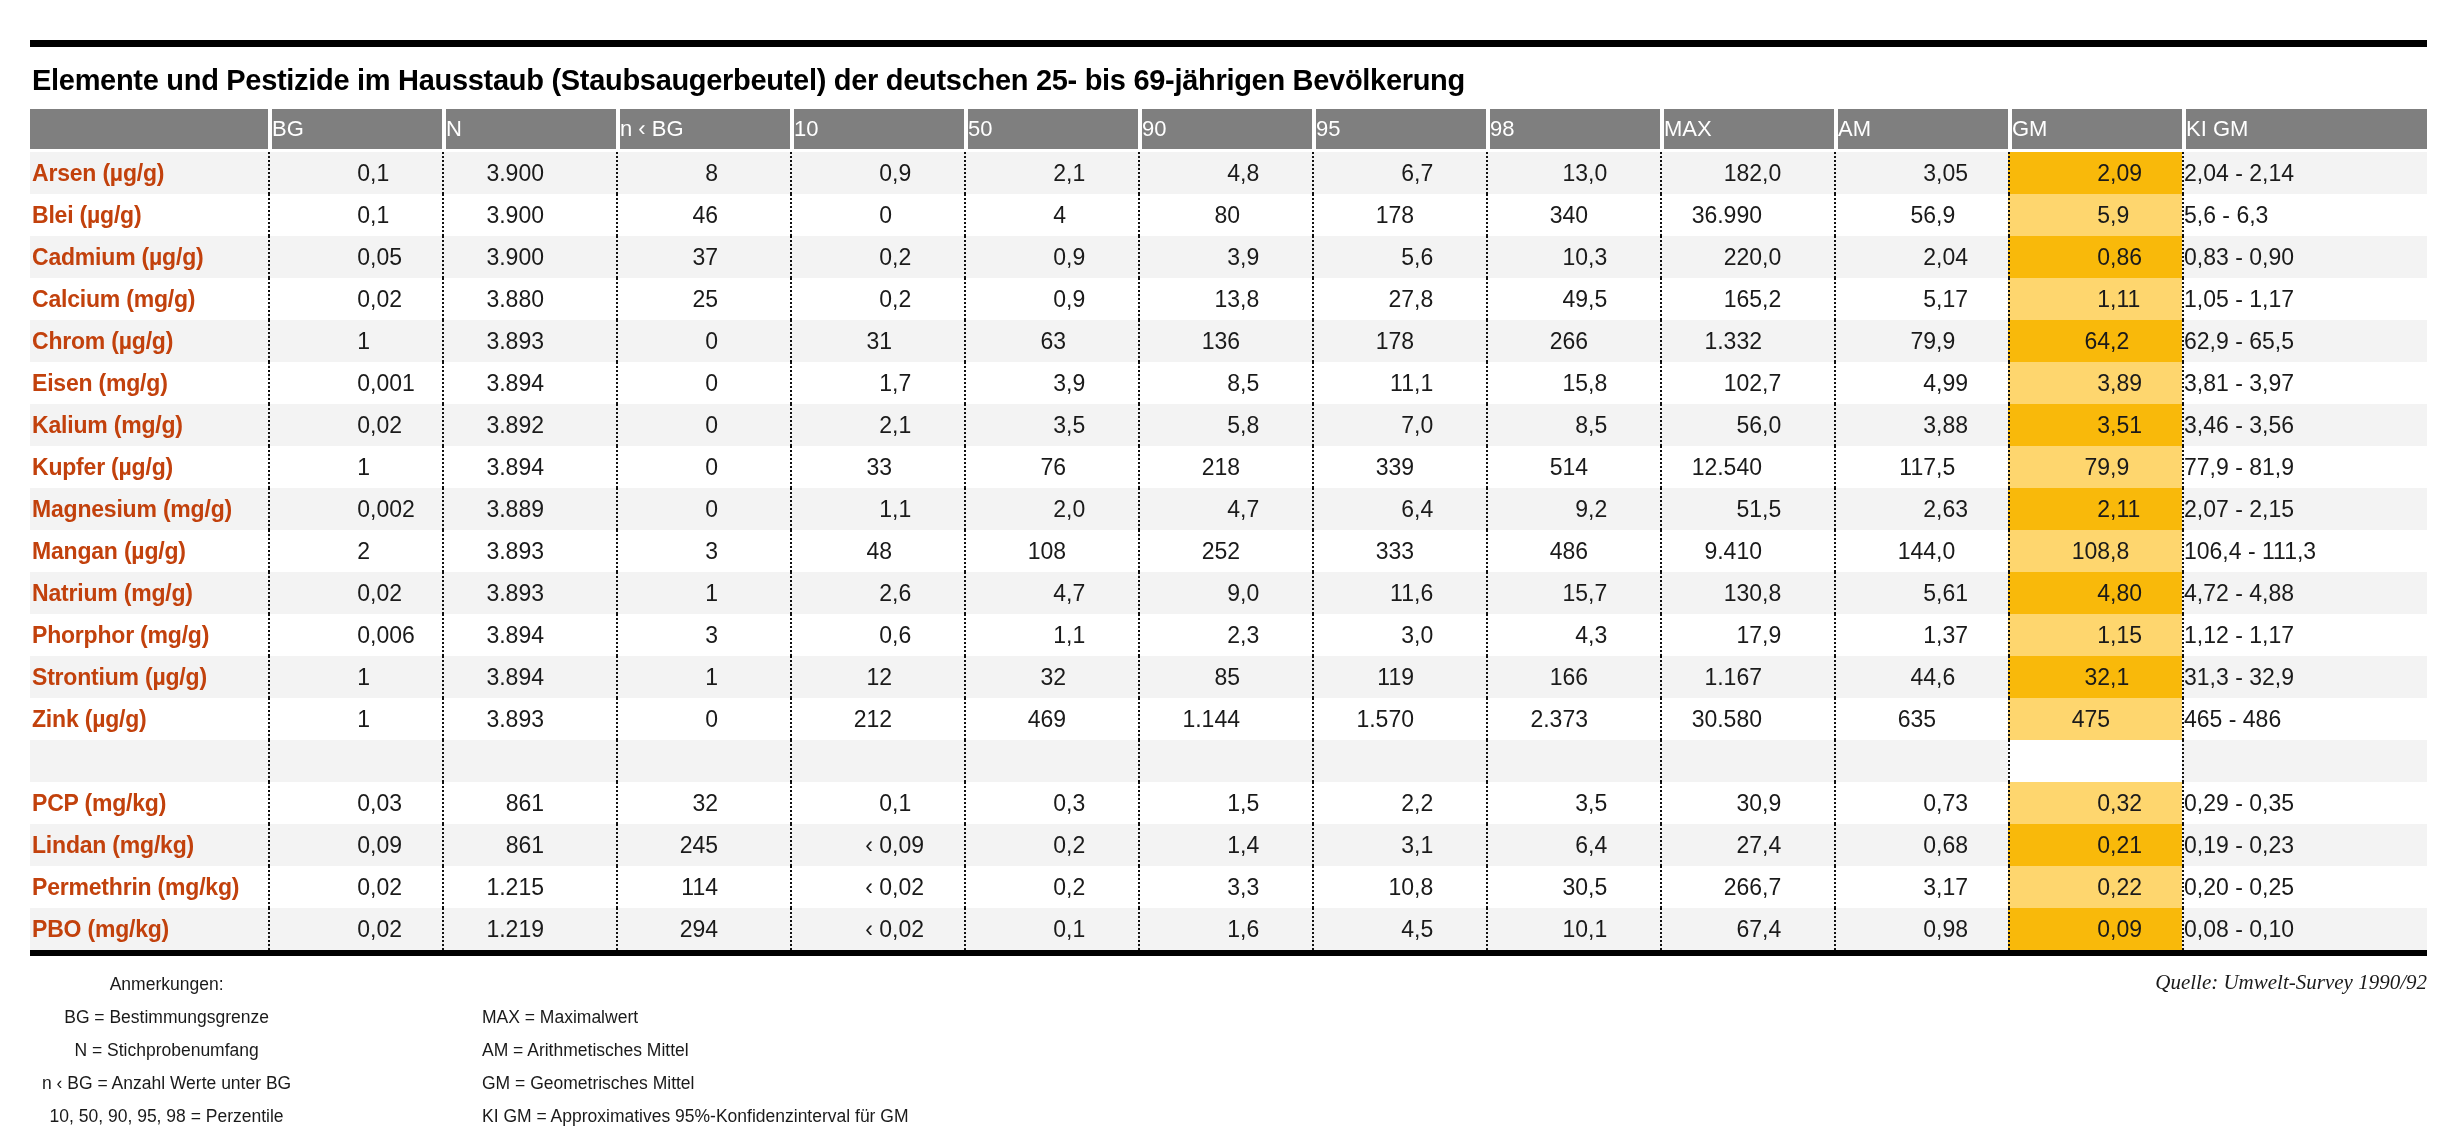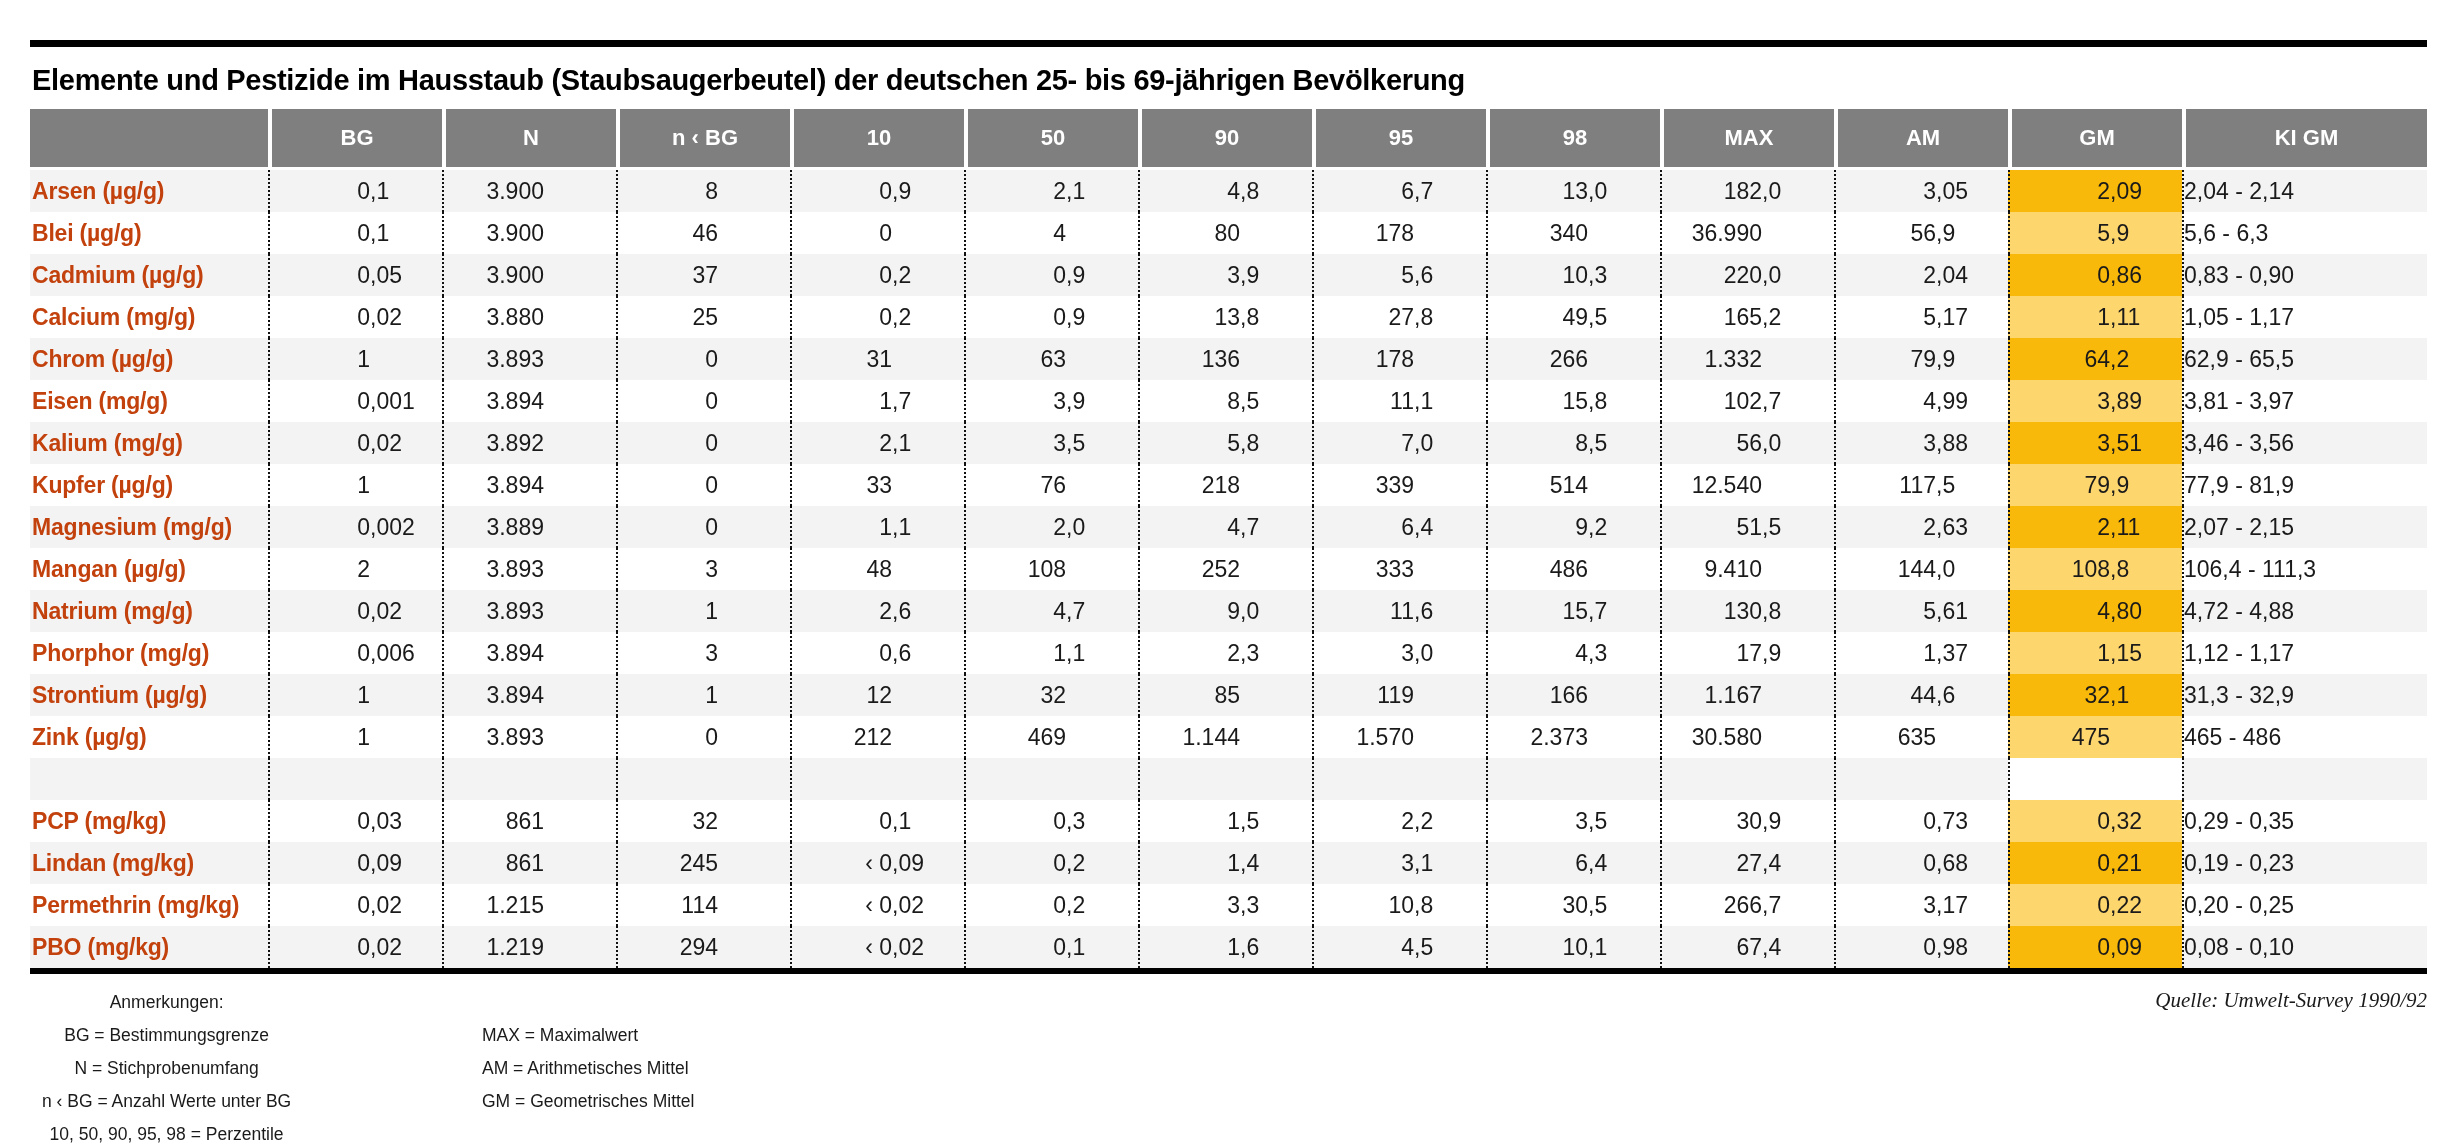--- a/index.html
+++ b/index.html
@@ -23,22 +23,22 @@
   .top-rule{margin-top:40px;height:7px;background:var(--rule-black);}
   .page-title{
     font-size:29px;line-height:34px;font-weight:bold;color:#000;
     letter-spacing:-0.3px;margin:16px 0 12px 2px;
   }
   table.data-table{
     border-collapse:separate;border-spacing:0;table-layout:fixed;
     width:2397px;
   }
   th{
-    background:var(--header-bg);color:#fff;font-weight:bold;
-    font-size:22px;height:43px;text-align:center;padding:16px;
+    background:var(--header-bg);color:#fff;font-weight:normal;
+    font-size:22px;height:43px;text-align:left;padding:0;
     border-left:4px solid #fff;border-bottom:3px solid #fff;
   }
   th:first-child{border-left:none;}
   td{
     font-size:23px;height:42px;padding:0;text-align:left;
     border-left:2px dotted #111;white-space:nowrap;overflow:hidden;
     background:#fff;
   }
   td.label-cell{
     text-align:left;font-weight:bold;color:#c2410c;border-left:none;
@@ -399,16 +399,17 @@
       <div class="note-line">Anmerkungen:</div>
     <div class="note-line">BG = Bestimmungsgrenze</div>
         <div class="note-line">N = Stichprobenumfang</div>
         <div class="note-line">n ‹ BG = Anzahl Werte unter BG</div>
         <div class="note-line">10, 50, 90, 95, 98 = Perzentile</div>
       </div>
     <div class="notes-right">
         <div class="note-line">MAX = Maximalwert</div>
         <div class="note-line">AM = Arithmetisches Mittel</div>
         <div class="note-line">GM = Geometrisches Mittel</div>
+        <div class="note-line">KI GM = Approximatives 95%-Konfidenzinterval für GM</div>
       </div>
     <div class="source-note">Quelle: Umwelt-Survey 1990/92</div>
   </div>
 </div>
 
 </body></html>

